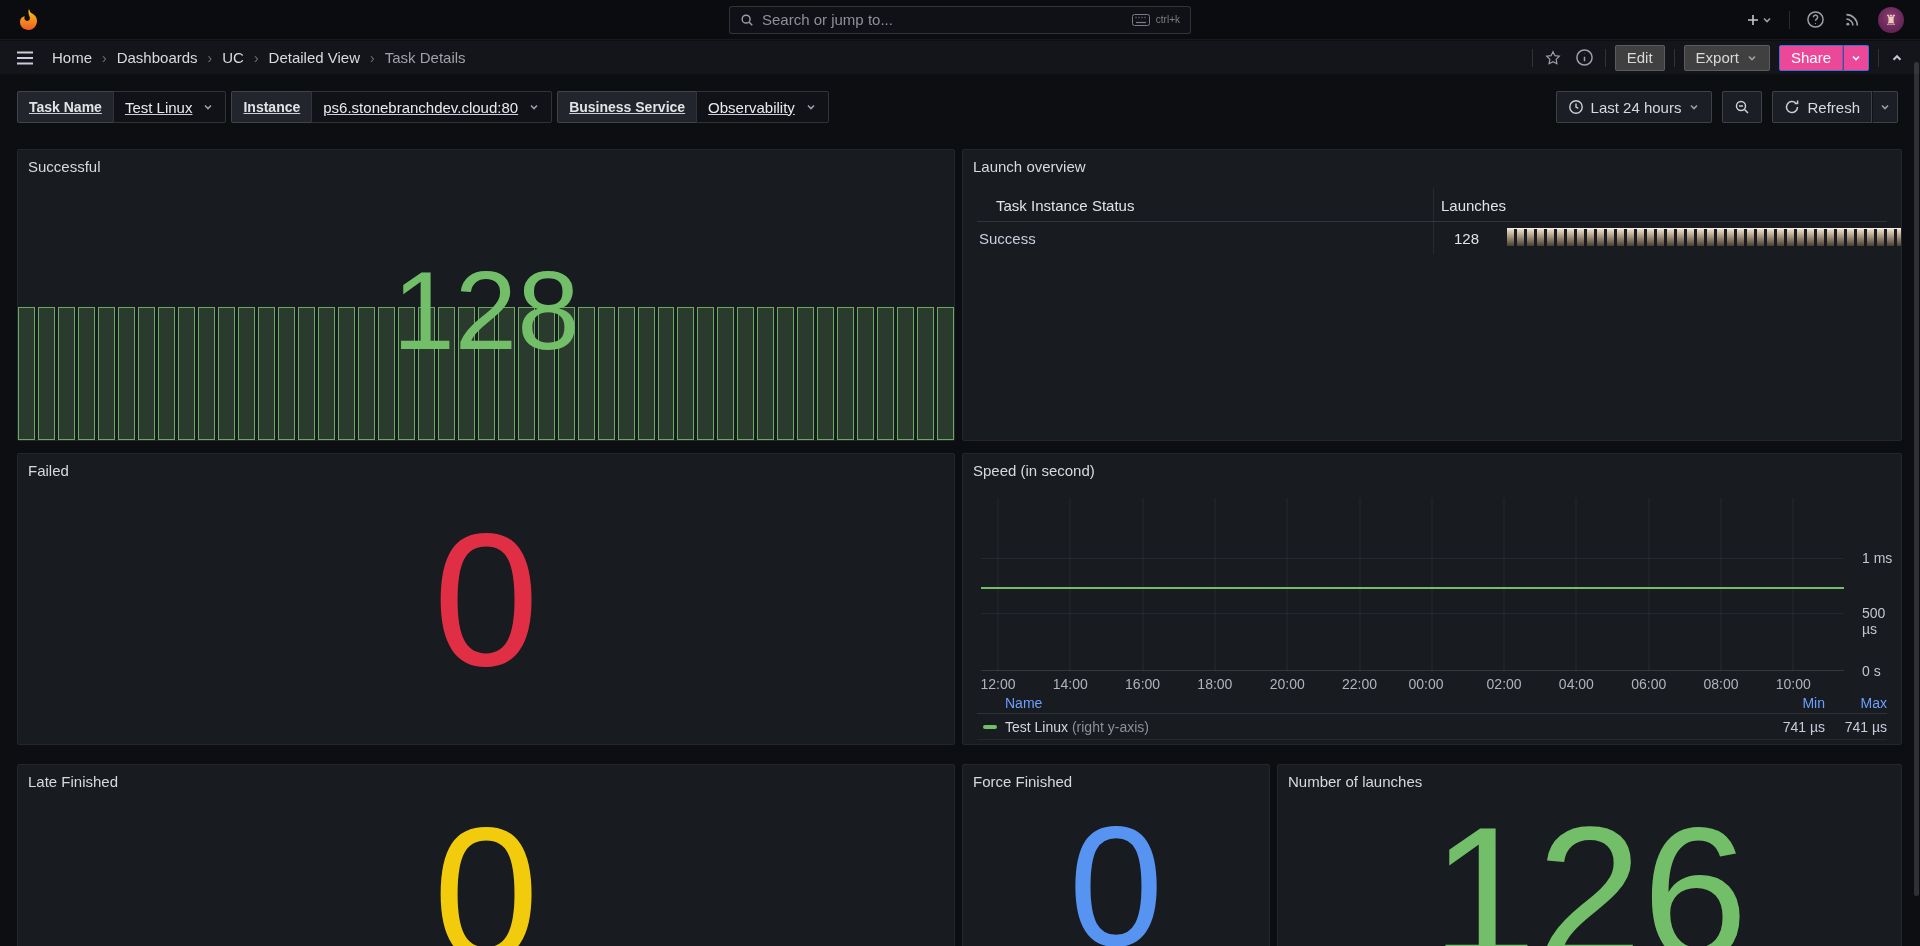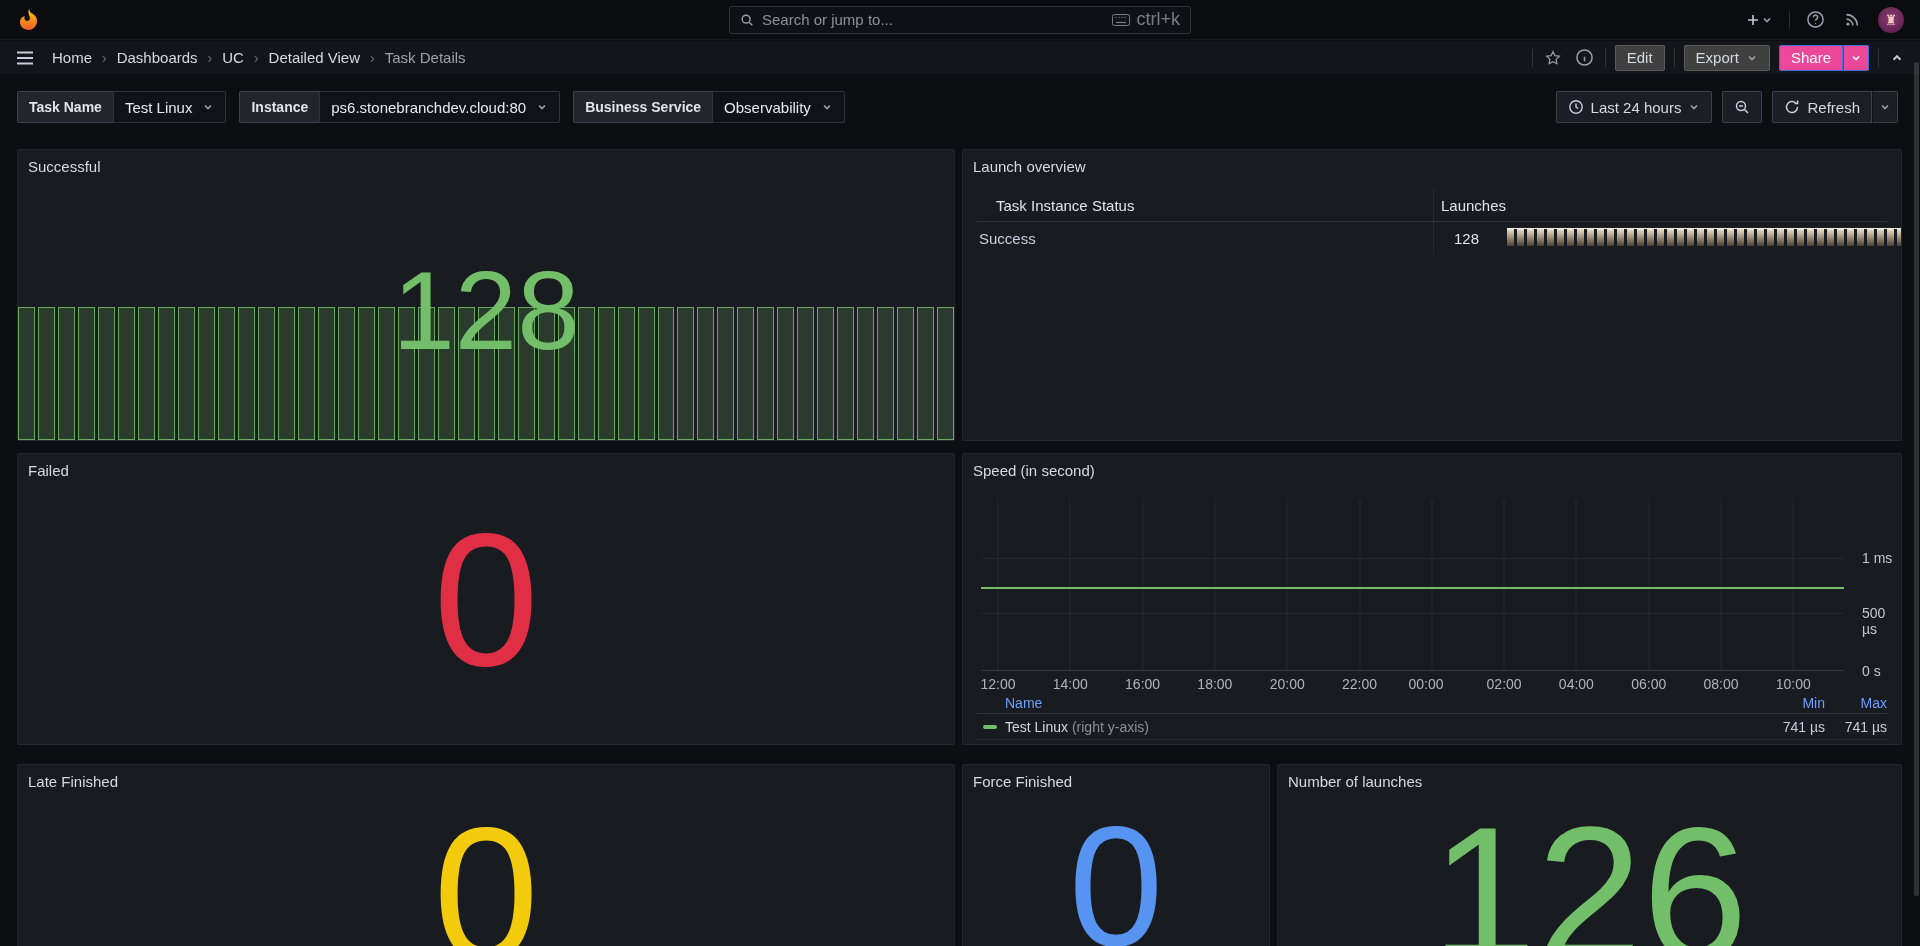--- a/index.html
+++ b/index.html
@@ -10,21 +10,21 @@
   
   .topbar { position:absolute; top:0; left:0; right:0; height:40px; background:#0b0c0f;
     border-bottom:1px solid rgba(204,204,220,0.07); display:flex; align-items:center; padding:0 16px; }
   .logo { width:26px; height:26px; display:flex; align-items:center; justify-content:center; cursor:pointer; }
   .searchbox { position:absolute; left:50%; transform:translateX(-50%); width:462px; height:28px;
     background:#101116; border:1px solid rgba(204,204,220,0.18); border-radius:3px;
     display:flex; align-items:center; padding:8px 10px; gap:8px; }
   .searchbox input { flex:1; background:transparent; border:none; outline:none; color:#ccccdc;
     font-size:15px; font-family:"Liberation Sans",sans-serif; }
   .searchbox input::placeholder { color:#8e909a; }
-  .shortcut { display:flex; align-items:center; gap:6px; color:#7b7d85; font-size:18px; }
+  .shortcut { display:flex; align-items:center; gap:6px; color:#7b7d85; font-size:10px; }
   .topbar-right { margin-left:auto; display:flex; align-items:center; gap:14px; }
   .icon-btn { background:none; border:none; color:#9d9fa8; display:flex; align-items:center; cursor:pointer; padding:2px; }
   .vdiv { width:1px; height:18px; background:rgba(204,204,220,0.16); }
   .avatar { width:26px; height:26px; border-radius:50%; background:radial-gradient(circle at 50% 40%, #8a3f71, #54184a);
     color:#f2c9bd; font-size:14px; display:flex; align-items:center; justify-content:center; cursor:pointer; }
 
   
   .crumbbar { position:absolute; top:41px; left:0; right:0; height:33px; background:#14151a;
     display:flex; align-items:center; padding:0 14px; }
   .crumbbar .hamburger { margin-right:16px; }
@@ -37,21 +37,21 @@
     background:#404040; color:#d8d9dc; font-size:15px; font-weight:500; display:inline-flex;
     align-items:center; gap:7px; cursor:pointer; font-family:"Liberation Sans",sans-serif; }
   .btn-primary { background:#ec4899; border-color:#3D71D9; color:#fff; }
   .split { display:inline-flex; }
   .split .seg-main { border-radius:2px 0 0 2px; }
   .split .seg-caret { border-radius:0 2px 2px 0; border-left:1px solid rgba(0,0,0,0.35); padding:0 6px; }
 
   
   .subbar { position:absolute; top:74px; left:0; right:0; height:66px; display:flex;
     align-items:center; padding:0 22px 0 17px; background:#0d0e12; }
-  .filters { display:flex; gap:13px; }
+  .filters { display:flex; gap:5px;text-decoration:underline; }
   .var-group { display:flex; height:32px; font-size:15px; }
   .var-label { display:flex; align-items:center; padding:0 11px; background:#22252b;
     border:1px solid rgba(204,204,220,0.18); border-right:none; border-radius:2px 0 0 2px;
     color:#e3e4e8; font-weight:700; font-size:14px; }
   .var-value { display:flex; align-items:center; gap:10px; padding:0 11px; background:#111217;
     border:1px solid rgba(204,204,220,0.18); border-radius:0 2px 2px 0; color:#e9eaee;
     cursor:pointer; font-size:15px; font-family:"Liberation Sans",sans-serif; }
   .timebar { margin-left:auto; display:flex; align-items:center; gap:10px; }
   .tbtn { height:32px; background:#1b1e24; }
 

